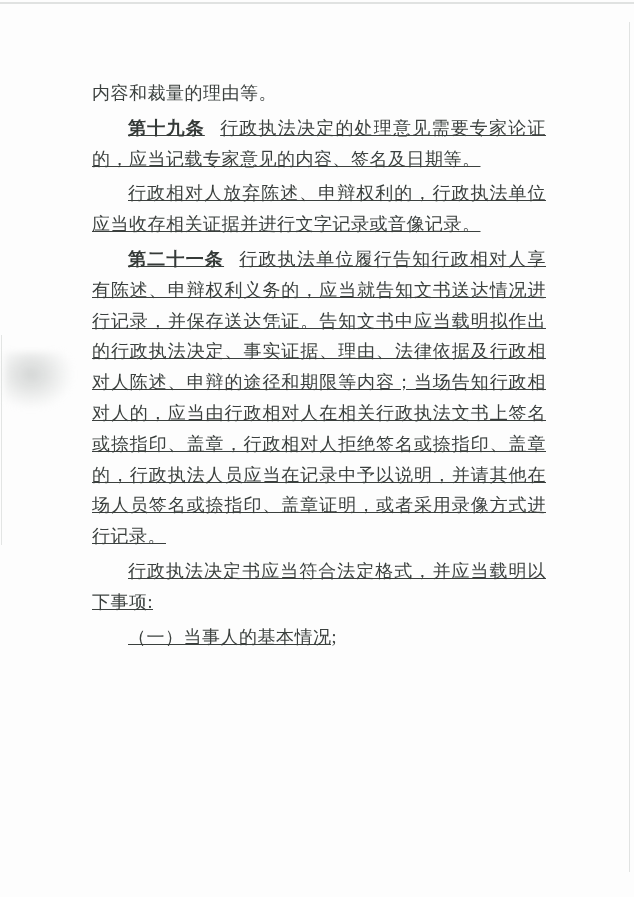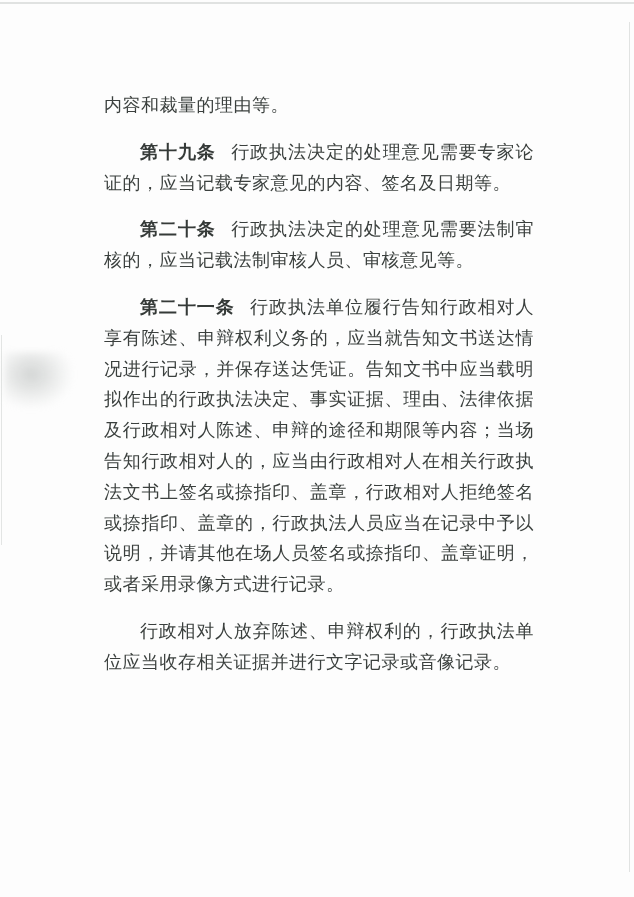--- a/index.html
+++ b/index.html
@@ -53,40 +53,42 @@
     left: 88px;
     top: 74px;
     width: 462px;
     color: #3b403e;
     font-size: 18px;
     line-height: 30.8px;
     text-align: justify;
     letter-spacing: 0.5px;
   }
   .textblock p.para {
-    margin: 16px;
+    margin: 4px;
     padding: 0;
   }
   .textblock p.indent {
     text-indent: 2em;
+    text-decoration: underline;
   }
   .lead {
     font-weight: bold;
     margin-right: 0.85em;
     color: #353a38;
   }
 </style>
 </head>
 <body>
 
 <div class="page">
   <div class="edge-top"></div>
   <div class="edge-right"></div>
   <div class="edge-left"></div>
   <div class="smudge"></div>
   <div class="textblock">
       <p class="para">内容和裁量的理由等。</p>
       <p class="para indent"><span class="lead">第十九条</span>行政执法决定的处理意见需要专家论证的，应当记载专家意见的内容、签名及日期等。</p>
-      <p class="para indent"><span class="lead">第二十条</span>行政执法决定的处理意见需要法制审核的，应当记载法制审核人员、审核意见等。</p>
+      <p class="para indent">行政相对人放弃陈述、申辩权利的，行政执法单位应当收存相关证据并进行文字记录或音像记录。</p>
       <p class="para indent"><span class="lead">第二十一条</span>行政执法单位履行告知行政相对人享有陈述、申辩权利义务的，应当就告知文书送达情况进行记录，并保存送达凭证。告知文书中应当载明拟作出的行政执法决定、事实证据、理由、法律依据及行政相对人陈述、申辩的途径和期限等内容；当场告知行政相对人的，应当由行政相对人在相关行政执法文书上签名或捺指印、盖章，行政相对人拒绝签名或捺指印、盖章的，行政执法人员应当在记录中予以说明，并请其他在场人员签名或捺指印、盖章证明，或者采用录像方式进行记录。</p>
-      <p class="para indent">行政相对人放弃陈述、申辩权利的，行政执法单位应当收存相关证据并进行文字记录或音像记录。</p>
+      <p class="para indent">行政执法决定书应当符合法定格式，并应当载明以下事项:</p>
+      <p class="para indent">（一）当事人的基本情况;</p>
     </div>
 </div>
 
 </body></html>

